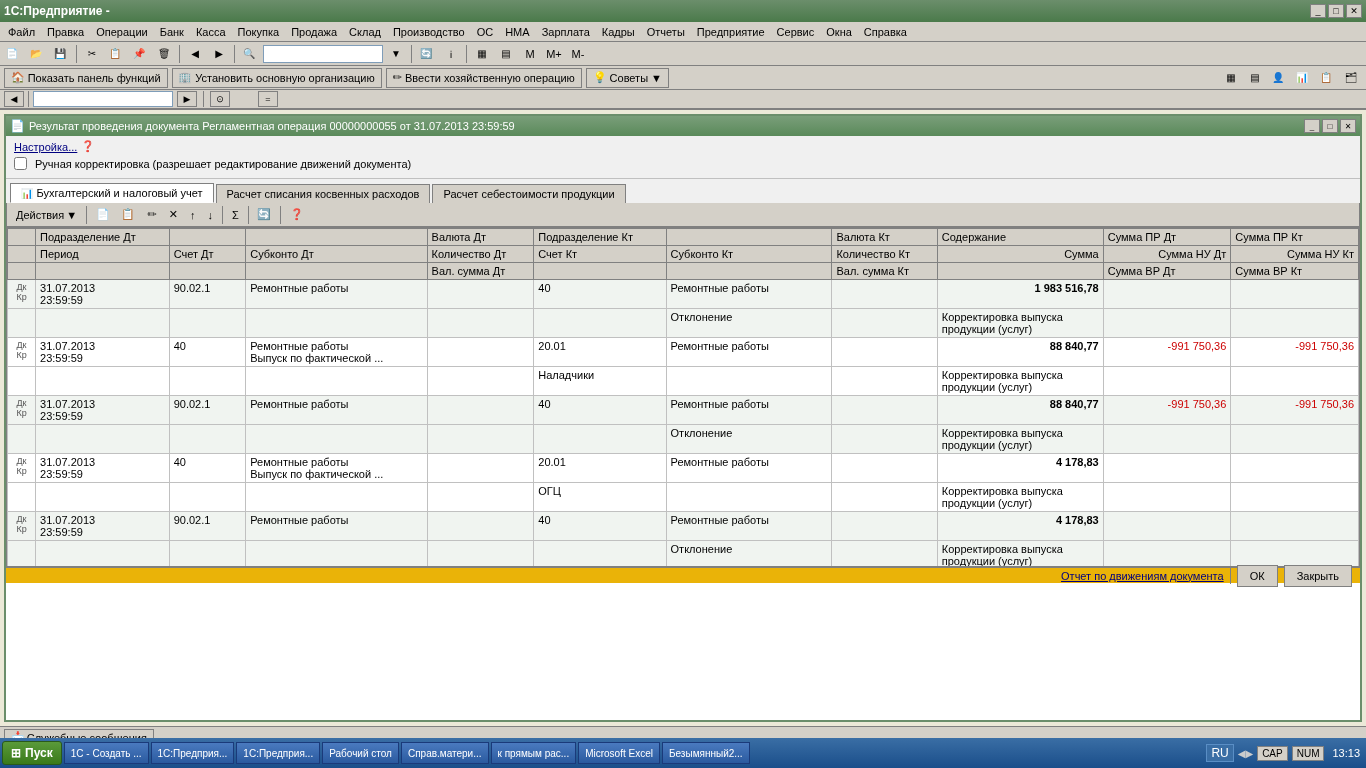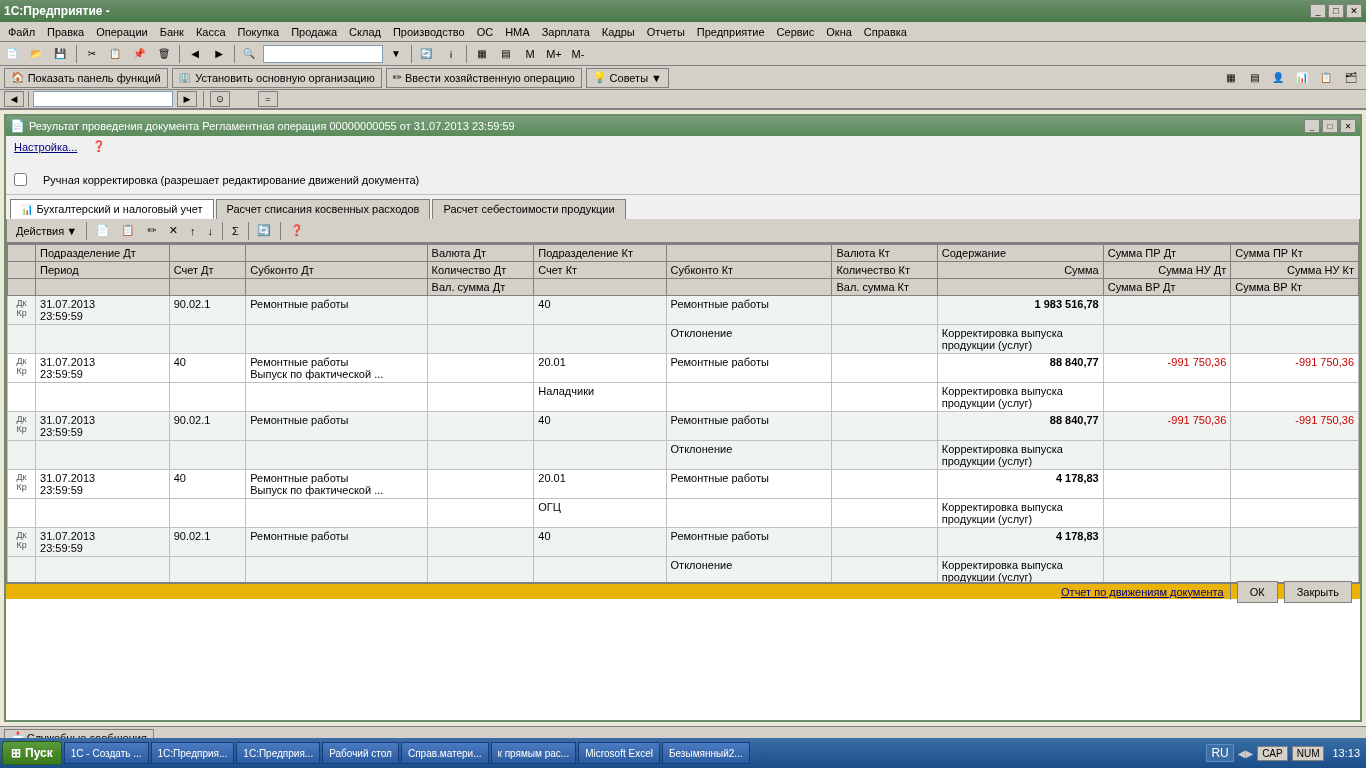--- a/index.html
+++ b/index.html
@@ -23,24 +23,24 @@
     
     .toolbar2 { background: #d4d0c8; height: 24px; display: flex; align-items: center; padding: 1px 4px; border-bottom: 1px solid #808080; gap: 4px; }
     .toolbar2-btn { height: 20px; padding: 0 6px; background: #d4d0c8; border: 1px solid #808080; display: flex; align-items: center; cursor: pointer; font-size: 11px; gap: 3px; }
     
     
     .addr-bar { background: #d4d0c8; height: 20px; display: flex; align-items: center; padding: 0 4px; border-bottom: 2px solid #808080; gap: 4px; }
     .addr-input { width: 140px; height: 16px; border: 1px solid #7f9db9; background: #fff; font-size: 11px; }
     .addr-btn { width: 20px; height: 16px; background: #d4d0c8; border: 1px solid #808080; display: flex; align-items: center; justify-content: center; font-size: 9px; cursor: pointer; }
     .inner-title { background: linear-gradient(to bottom, #7a9e7a, #5a8a5a); height: 20px; display: flex; align-items: center; justify-content: space-between; padding: 0 4px; }
     .inner-title-btns { display: flex; gap: 2px; }
-    .settings-row { display: flex; align-items: center; gap: 15px; margin-bottom: 20px; }
-    
-    
-    .checkbox-row { display: flex; align-items: center; gap: 16px; margin-bottom: 4px; font-size: 11px; }
+    .settings-row { display: flex; align-items: center; gap: 4px; margin-bottom: 4px; }
+    
+    
+    .checkbox-row { display: flex; align-items: center; gap: 8px; margin-bottom: 4px; font-size: 11px; }
     .tab { padding: 3px 10px; background: #d4d0c8; border: 1px solid #808080; border-bottom: none; font-size: 11px; cursor: pointer; margin-right: 2px; }
     .tab.active { background: #fff; border-bottom: 1px solid #fff; font-weight: normal; }
     
     
     .action-toolbar { background: #d4d0c8; height: 24px; display: flex; align-items: center; padding: 1px 4px; border: 1px solid #808080; border-top: none; gap: 2px; }
     .action-btn { height: 20px; padding: 0 4px; background: #d4d0c8; border: 1px solid transparent; display: flex; align-items: center; cursor: pointer; font-size: 11px; gap: 2px; }
     .action-sep { width: 1px; height: 18px; background: #808080; margin: 0 2px; }
     
     
     .table-container { border: 1px solid #808080; overflow-y: auto; height: 340px; background: #fff; }
@@ -208,21 +208,21 @@
         <div class="settings-row">
           <span style="font-size:11px; color:#000080; cursor:pointer; text-decoration:underline;">Настройка...</span>
           <span style="font-size:11px; color:#000080; cursor:pointer;">❓</span>
         </div>
         <div class="checkbox-row">
           <input type="checkbox" style="">
           <label>Ручная корректировка (разрешает редактирование движений документа)</label>
         </div>
       </div>
 
-      <div style="background:#f0f0f0; padding: 4px 4px 0 4px; display:flex;">
+      <div style="background:#f0f0f0; padding: 4px 4px 0 4px; display:flex;align-items:center;">
         <div class="tab active">
           <span style="font-size:10px;">📊</span>
           <span>Бухгалтерский и налоговый учет</span>
         </div>
         <div class="tab">
           <span>Расчет списания косвенных расходов</span>
         </div>
         <div class="tab">
           <span>Расчет себестоимости продукции</span>
         </div>

